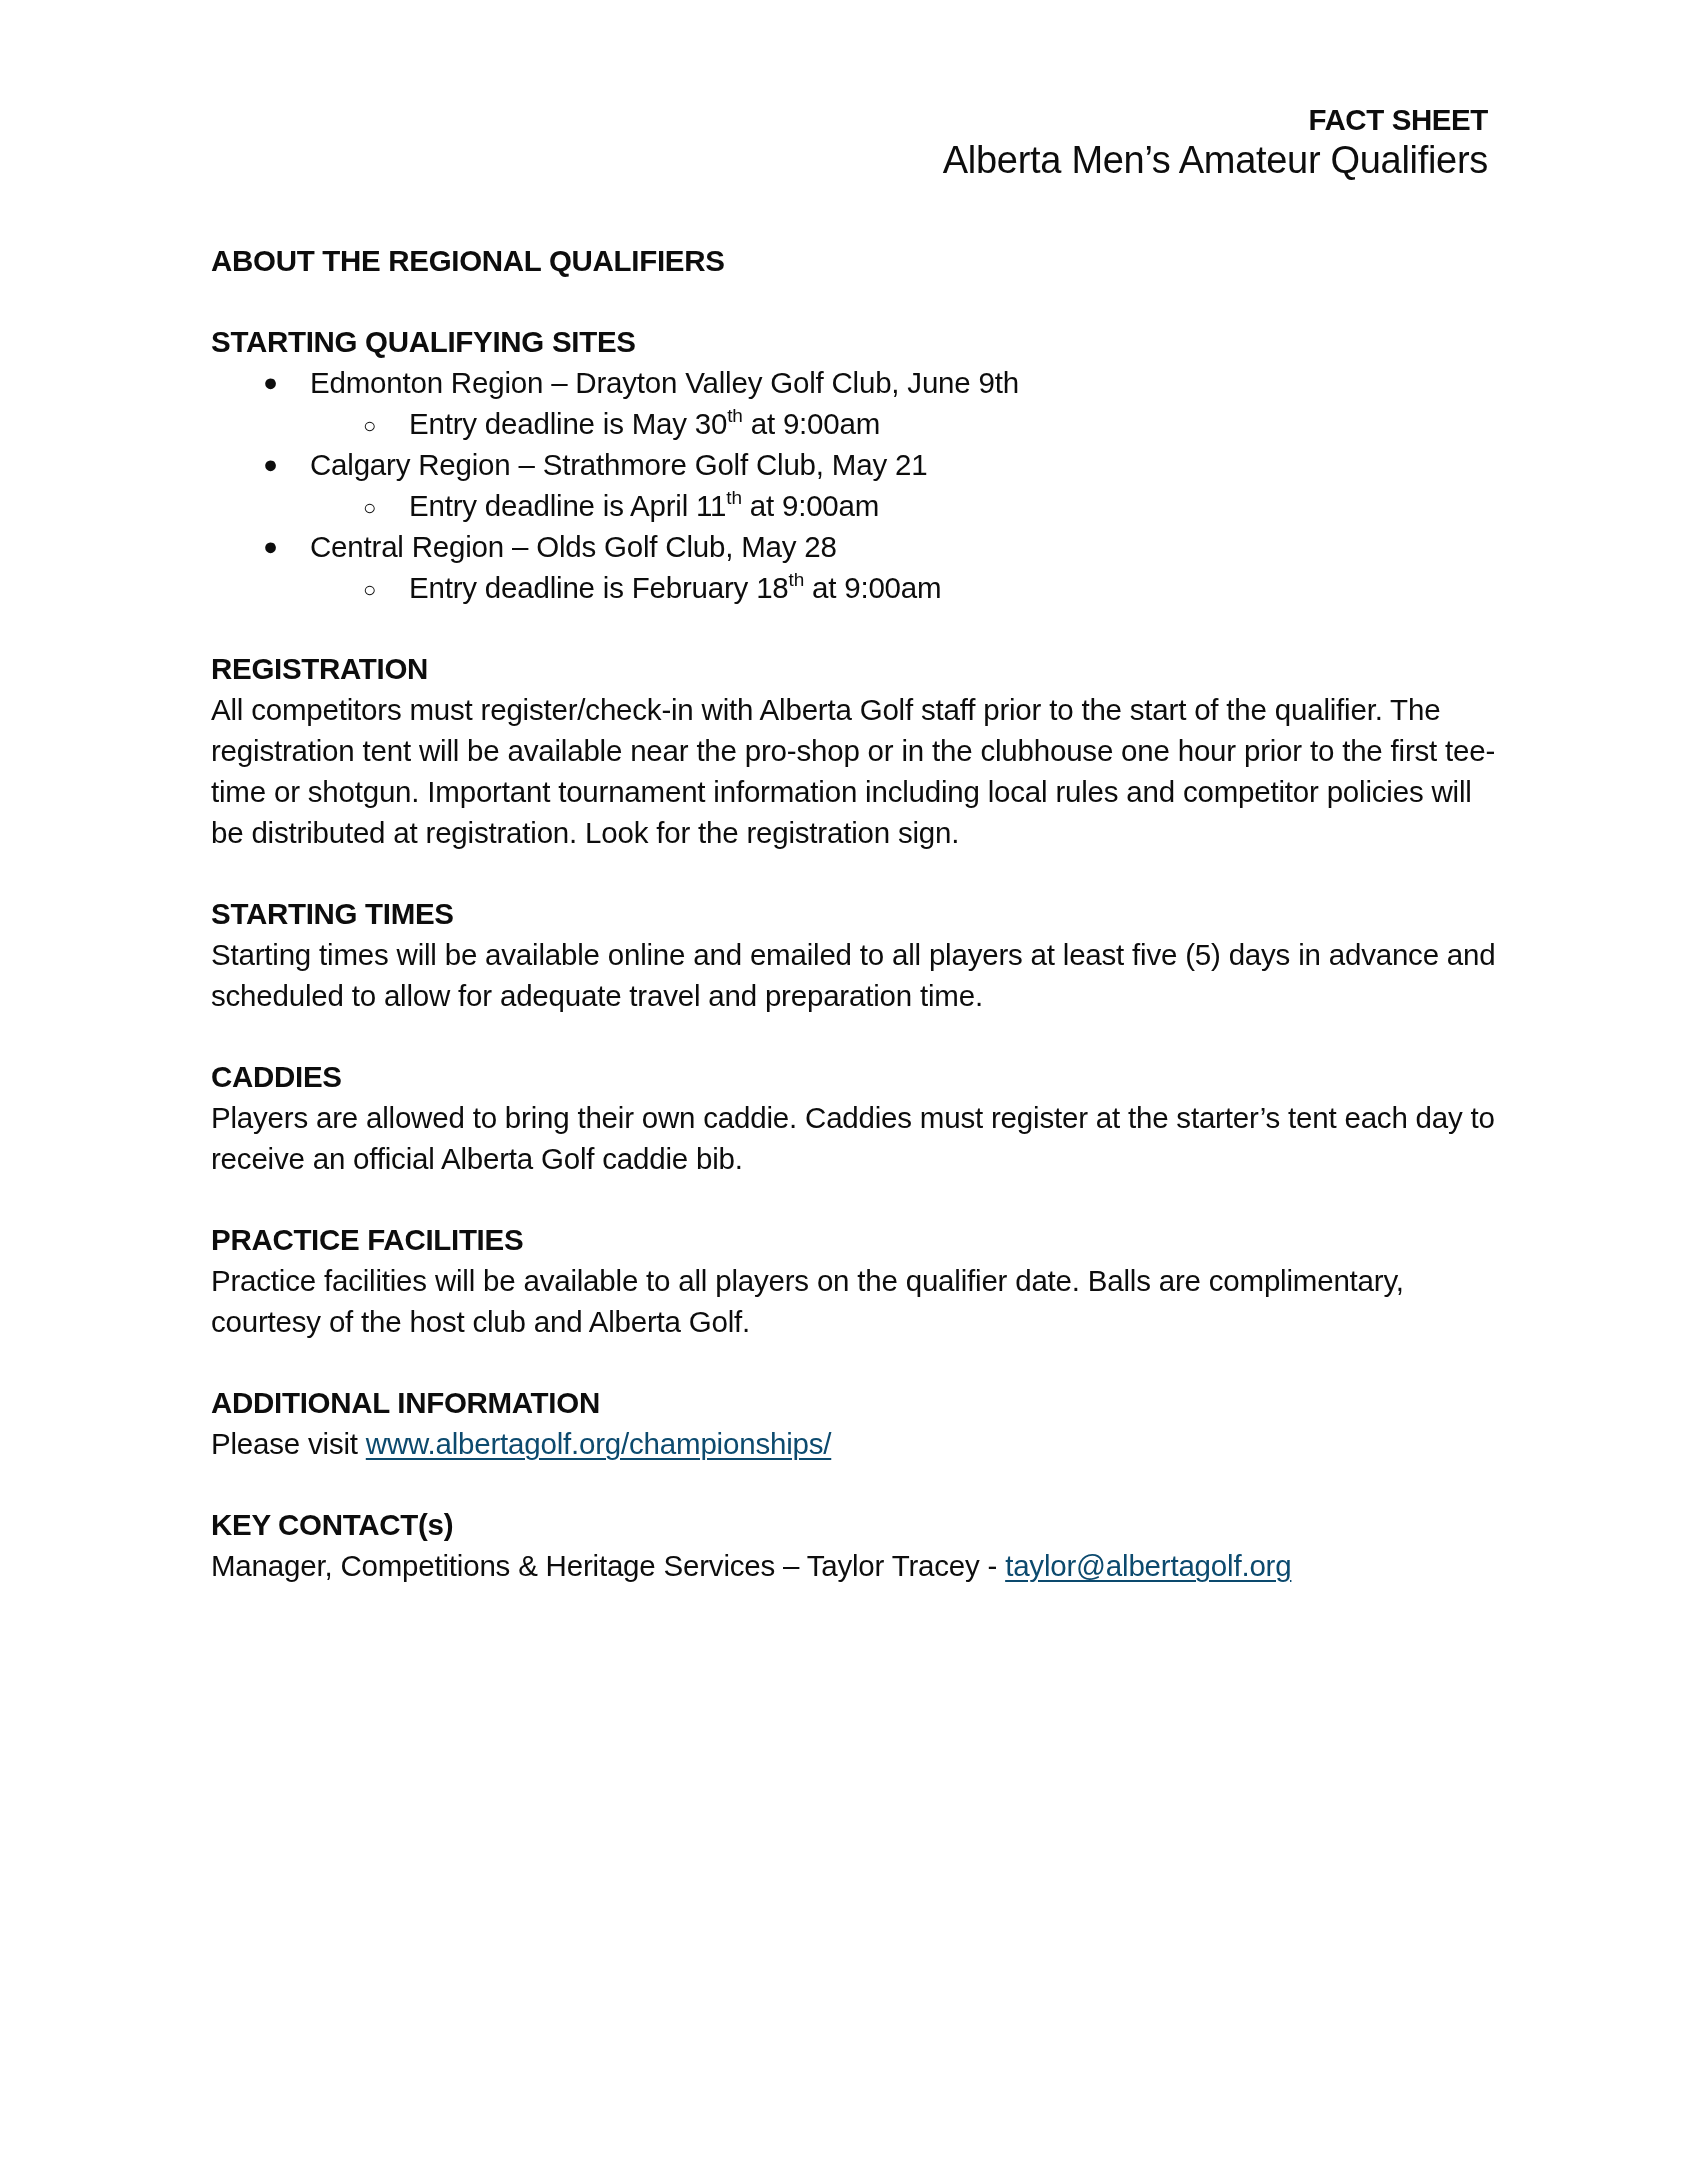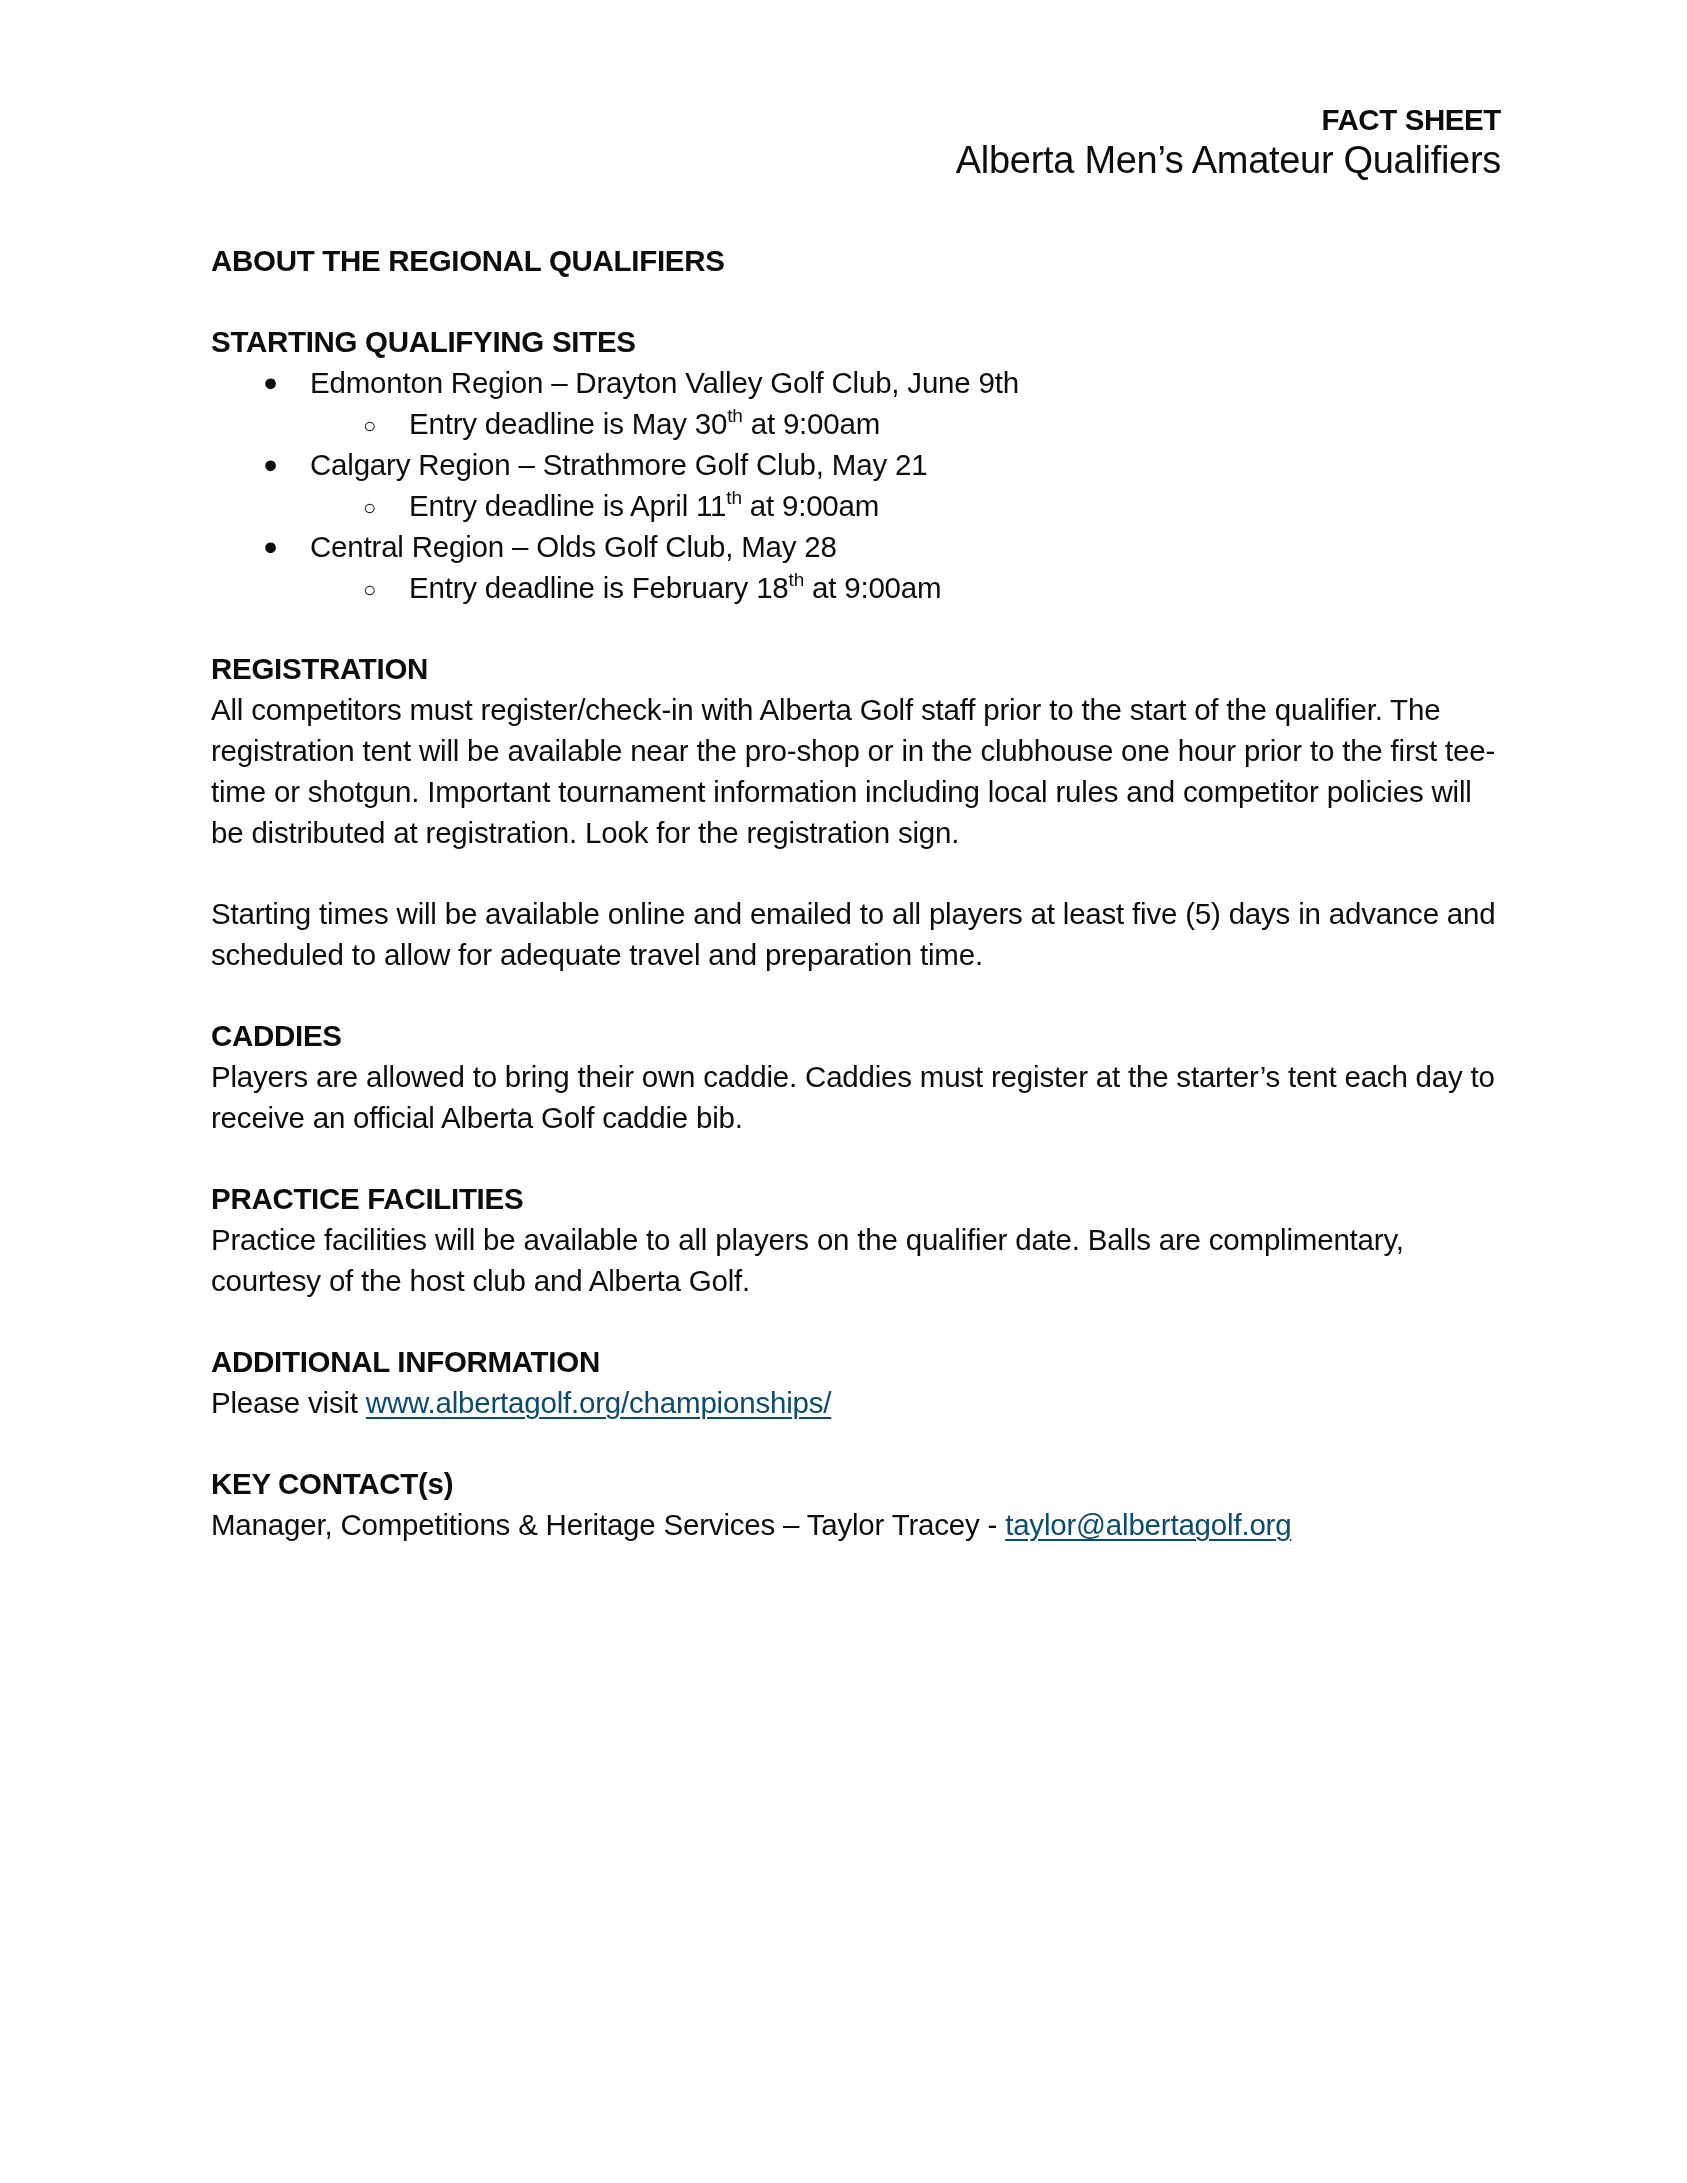--- a/index.html
+++ b/index.html
@@ -18,21 +18,21 @@
     .page {
       position: absolute;
       left: 0;
       top: 0;
       width: 1687px;
       height: 2183px;
       background: #ffffff;
     }
     .header {
       position: absolute;
-      right: 186px;
+      right: 199px;
       top: 100px;
       text-align: right;
     }
     .header-title {
       font-size: 29.5px;
       font-weight: bold;
       line-height: 40px;
       letter-spacing: -0.4px;
     }
     .header-subtitle {
@@ -164,20 +164,21 @@
         </li>
       </ul>
     </div>
 
     <div class="section">
       <p class="section-heading">REGISTRATION</p>
       <p class="section-body">All competitors must register/check-in with Alberta Golf staff prior to the start of the qualifier. The registration tent will be available near the pro-shop or in the clubhouse one hour prior to the first tee-time or shotgun. Important tournament information including local rules and competitor policies will be distributed at registration. Look for the registration sign.</p>
     </div>
 
     <div class="section">
+      <p class="section-heading">STARTING TIMES</p>
       <p class="section-body">Starting times will be available online and emailed to all players at least five (5) days in advance and scheduled to allow for adequate travel and preparation time.</p>
     </div>
 
     <div class="section">
       <p class="section-heading">CADDIES</p>
       <p class="section-body">Players are allowed to bring their own caddie. Caddies must register at the starter’s tent each day to receive an official Alberta Golf caddie bib.</p>
     </div>
 
     <div class="section">
       <p class="section-heading">PRACTICE FACILITIES</p>

